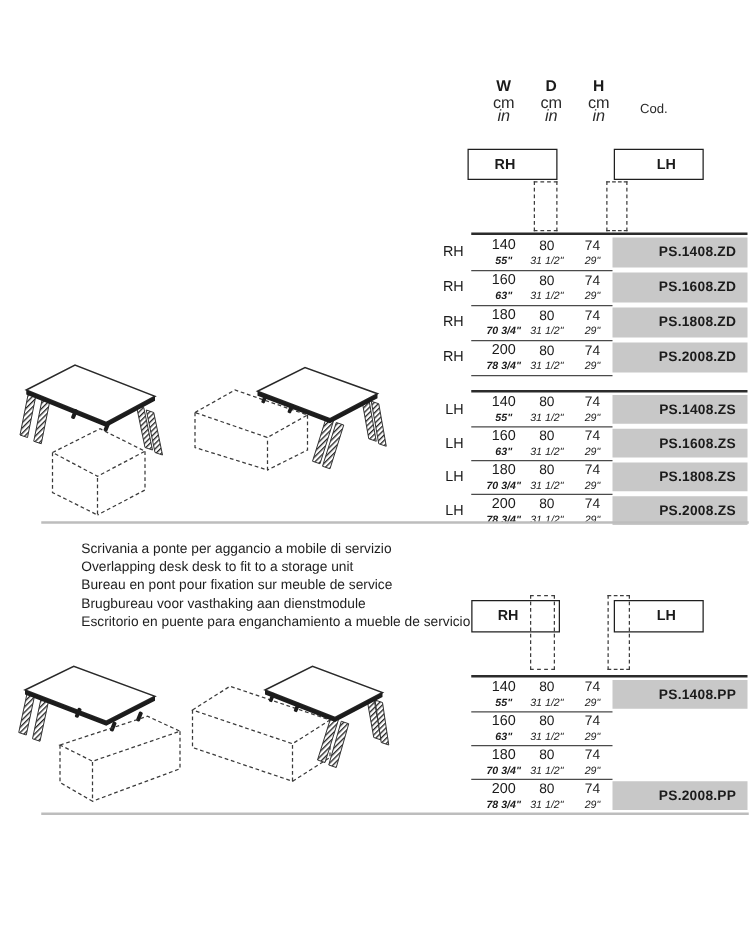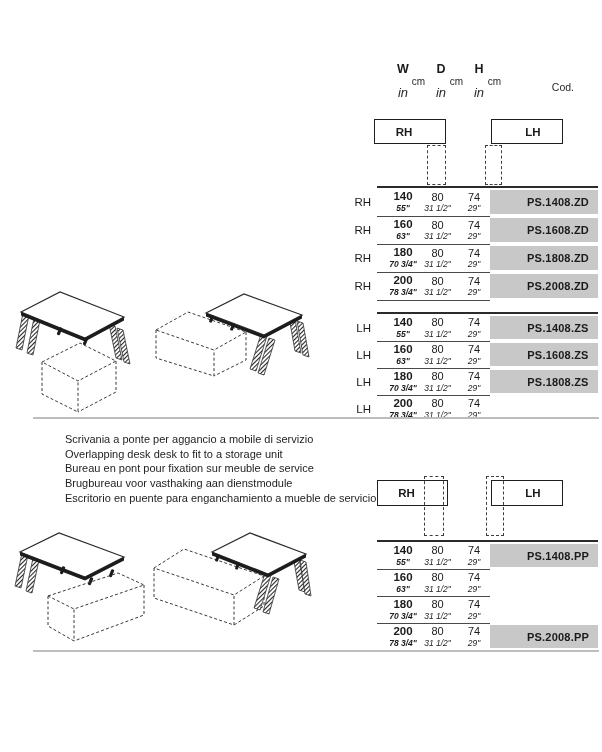--- a/index.html
+++ b/index.html
@@ -2,23 +2,23 @@
 <html><head>
 <meta charset="utf-8">
 <style>
   html,body{margin:0;padding:0;background:#fff;}
   .page{position:relative;width:602px;height:752px;background:#fff;overflow:hidden;
         font-family:"Liberation Sans","DejaVu Sans",sans-serif;color:#1b1b1b;}
 
   
   .dimhead{position:absolute;width:44px;text-align:center;top:62px;}
   .dimhead .dl{font-weight:700;font-size:12.5px;line-height:14px;display:block;}
-  .dimhead .du{font-size:10px;line-height:11px;display:block;color:#2a2a2a;text-align:right;}
+  .dimhead .du{font-size:13px;line-height:11px;display:block;color:#2a2a2a;}
   .dimhead .di{font-size:13px;line-height:11px;display:block;font-style:italic;color:#2a2a2a;text-align:center;}
-  .codhead{position:absolute;left:512px;top:81px;width:62px;text-align:right;font-size:10.5px;color:#2a2a2a;}
+  .codhead{position:absolute;left:512px;top:81px;width:62px;text-align:left;font-size:10.5px;color:#2a2a2a;}
 
   
   .obox{position:absolute;border:1.5px solid #1f1f1f;background:#fff;z-index:2;
         display:flex;align-items:center;justify-content:center;font-weight:700;font-size:11.5px;}
   .obox.rh-top{left:374px;top:119px;width:58px;height:23px;padding-right:12px;}
   .obox.lh-top{left:491px;top:119px;width:58px;height:23px;padding-left:12px;}
   .obox.rh-bot{left:377px;top:480px;width:57px;height:24px;padding-right:12px;}
   .obox.lh-bot{left:491px;top:480px;width:58px;height:24px;padding-left:12px;}
   .dashrect{position:absolute;border:1.4px dashed #3d3d3d;background:transparent;}
   .dashrect.rh-top{left:427px;top:145px;width:17px;height:38px;z-index:1;}
@@ -30,21 +30,21 @@
   .ztable{position:absolute;left:377px;width:221px;border-top:2px solid #2b2b2b;}
   .t-zd{top:186px;} .t-zs{top:312px;} .t-pp{top:540px;}
   .trow{position:relative;display:flex;align-items:center;height:28px;}
   .t-zs .trow,.t-pp .trow{height:27px;}
   .trow::after{content:"";position:absolute;left:0;bottom:-0.5px;width:113px;border-top:1px solid #4a4a4a;}
   .t-zs .trow:last-of-type::after,.t-pp .trow:last-of-type::after{display:none;}
   .rlabel{position:absolute;left:-42px;width:36px;text-align:right;font-size:11.5px;color:#1b1b1b;}
   .cell{display:flex;flex-direction:column;align-items:center;justify-content:center;line-height:1;}
   .cell .cm{font-size:11px;white-space:nowrap;}
   .cell .in{font-size:8.5px;font-style:italic;margin-top:1.5px;white-space:nowrap;}
-  .cell.w{width:52px;} .cell.w .cm{font-weight:700;font-size:11.5px;} .cell.w .in{font-weight:700;}
+  .cell.w{width:52px;} .cell.w .cm{font-weight:400;font-size:11.5px;} .cell.w .in{font-weight:700;}
   .cell.d{width:17px;text-align:right;} .cell.h{width:56px;}
   .code{position:absolute;left:113px;right:0;top:2px;bottom:2px;background:#c8c8c8;
         display:flex;align-items:center;justify-content:center;font-weight:700;font-size:11px;letter-spacing:0.2px;padding-left:28px;}
 
   
   .grule{position:absolute;left:33px;width:566px;height:2px;background:#bdbdbd;}
   .grule.r1{top:417px;} .grule.r2{top:650px;}
   .desc{position:absolute;left:29px;top:432px;font-size:11px;line-height:14.7px;color:#1e1e1e;white-space:nowrap;margin-left:36px;}
 
   
@@ -214,20 +214,21 @@
       <span class="in">78 3/4"</span>
     </span>
     <span class="cell d">
       <span class="cm">80</span>
       <span class="in">31 1/2"</span>
     </span>
     <span class="cell h">
       <span class="cm">74</span>
       <span class="in">29"</span>
     </span>
+    <span class="code">PS.2008.ZS</span>
   </div>
 </div>
 
   <svg class="illus rh-top" width="118" height="128" viewBox="0 0 118 128">
     <defs>
       <pattern id="h1" width="3" height="3" patternUnits="userSpaceOnUse" patternTransform="rotate(45)">
         <rect width="3" height="3" fill="#fff"></rect>
           <line x1="0.5" y1="0" x2="0.5" y2="3" stroke="#222" stroke-width="1.1"></line>
       </pattern>
     </defs>

